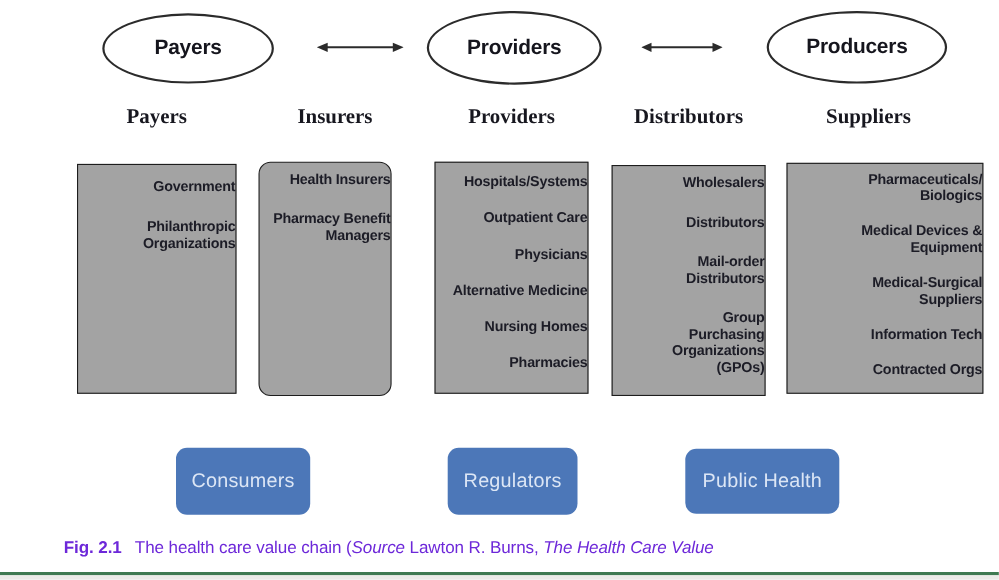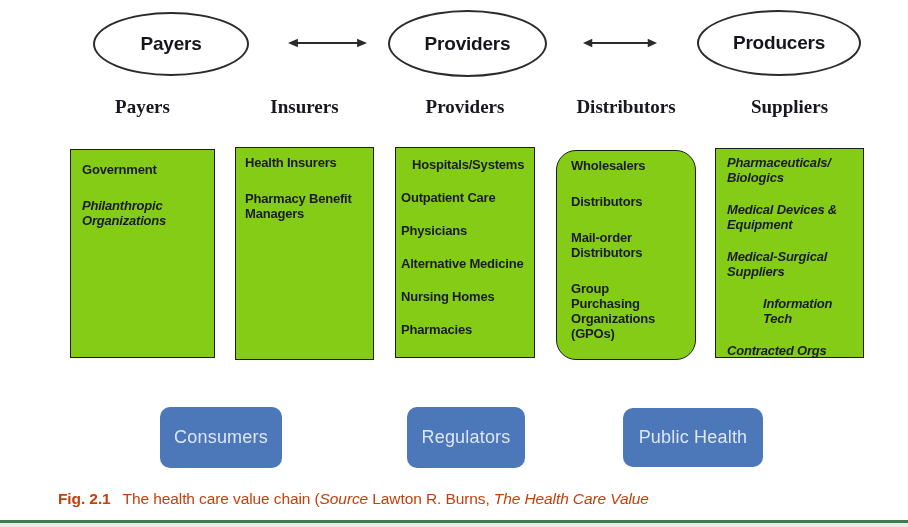--- a/index.html
+++ b/index.html
@@ -19,37 +19,38 @@
   .e2{left:697px;top:10px;width:160px;height:62px;}
   .arrow{position:absolute;top:36px;height:14px;}
   .a0{left:288px;width:79px;}
   .a1{left:583px;width:74px;}
   .col-header{
     position:absolute;top:96px;transform:translateX(-50%);
     font-family:"Liberation Serif",serif;font-weight:bold;font-size:19px;
     color:#17171f;white-space:nowrap;
   }
   .col-box{
-    position:absolute;border:1.6px solid #1d1d1d;background:#84cc16;
+    position:absolute;border:1.6px solid #1d1d1d;background:#a3a3a3;
     box-sizing:border-box;
+    text-align:right;
   }
   .list-item{
     font-weight:bold;font-size:13px;line-height:15px;
     letter-spacing:-0.2px;color:#1c1c26;white-space:pre-line;
   }
   .btn{
     position:absolute;background:var(--btn-blue,#4c77b8);
     border-radius:10px;display:flex;align-items:center;justify-content:center;
     color:#dce6f5;font-size:18px;letter-spacing:0.2px;
   }
   .b0{left:160px;top:407px;width:122px;height:61px;}
   .b1{left:407px;top:407px;width:118px;height:61px;}
   .b2{left:623px;top:408px;width:140px;height:59px;}
   .caption{
-    position:absolute;left:58px;top:490px;font-size:15.5px;color:#c2410c;
+    position:absolute;left:58px;top:490px;font-size:15.5px;color:#6d28d9;
     white-space:nowrap;letter-spacing:-0.1px;
   }
   .caption .fig{font-weight:bold;margin-right:12px;}
   .caption .it{font-style:italic;}
   .bar-green{
     position:absolute;left:0;top:520px;width:908px;height:3px;
     background:var(--rule-green,#3f7a52);
   }
   .bar-gray{
     position:absolute;left:0;top:523px;width:908px;height:4px;
@@ -78,51 +79,51 @@
     </div>
   <div class="ellipse e0">Payers</div>
       <div class="ellipse e1">Providers</div>
       <div class="ellipse e2">Producers</div>
     </div>
 
   <div id="columns-area">
       <div class="col-header" style="left: 142.5px;">Payers</div>
       <div class="col-box" style="left: 70px; top: 149px; width: 145px; height: 209px; padding-top: 12px; padding-left: 11px;">
         <div class="list-item" style="margin-bottom: 21px;">Government</div>
-        <div class="list-item" style="margin-bottom: 21px; font-style: italic;">Philanthropic
+        <div class="list-item" style="margin-bottom: 21px;">Philanthropic
 Organizations</div>
       </div>
       <div class="col-header" style="left: 304.5px;">Insurers</div>
-      <div class="col-box" style="left: 235px; top: 147px; width: 139px; height: 213px; padding-top: 7px; padding-left: 9px;">
+      <div class="col-box" style="left: 235px; top: 147px; width: 121px; height: 213px; padding-top: 7px; padding-left: 9px; border-radius: 11px;">
         <div class="list-item" style="margin-bottom: 21px;">Health Insurers</div>
         <div class="list-item" style="margin-bottom: 21px;">Pharmacy Benefit
 Managers</div>
       </div>
       <div class="col-header" style="left: 465px;">Providers</div>
       <div class="col-box" style="left: 395px; top: 147px; width: 140px; height: 211px; padding-top: 9px; padding-left: 5px;">
         <div class="list-item" style="margin-bottom: 18px; padding-left: 11px;">Hospitals/Systems</div>
         <div class="list-item" style="margin-bottom: 18px;">Outpatient Care</div>
         <div class="list-item" style="margin-bottom: 18px;">Physicians</div>
         <div class="list-item" style="margin-bottom: 18px;">Alternative Medicine</div>
         <div class="list-item" style="margin-bottom: 18px;">Nursing Homes</div>
         <div class="list-item" style="margin-bottom: 18px;">Pharmacies</div>
       </div>
       <div class="col-header" style="left: 626px;">Distributors</div>
-      <div class="col-box" style="left: 556px; top: 150px; width: 140px; height: 210px; padding-top: 7px; padding-left: 14px; border-radius: 20px;">
+      <div class="col-box" style="left: 556px; top: 150px; width: 140px; height: 210px; padding-top: 7px; padding-left: 14px;">
         <div class="list-item" style="margin-bottom: 21px;">Wholesalers</div>
         <div class="list-item" style="margin-bottom: 21px;">Distributors</div>
         <div class="list-item" style="margin-bottom: 21px;">Mail-order
 Distributors</div>
         <div class="list-item" style="margin-bottom: 21px;">Group
 Purchasing
 Organizations
 (GPOs)</div>
       </div>
       <div class="col-header" style="left: 789.5px;">Suppliers</div>
-      <div class="col-box" style="left: 715px; top: 148px; width: 149px; height: 210px; padding-top: 6px; padding-left: 11px; font-style: italic;">
+      <div class="col-box" style="left: 715px; top: 148px; width: 179px; height: 210px; padding-top: 6px; padding-left: 11px;">
         <div class="list-item" style="margin-bottom: 17px;">Pharmaceuticals/
 Biologics</div>
         <div class="list-item" style="margin-bottom: 17px;">Medical Devices &amp;
 Equipment</div>
         <div class="list-item" style="margin-bottom: 17px;">Medical-Surgical
 Suppliers</div>
         <div class="list-item" style="margin-bottom: 17px; padding-left: 36px;">Information Tech</div>
         <div class="list-item" style="margin-bottom: 17px;">Contracted Orgs</div>
       </div>
     </div>

